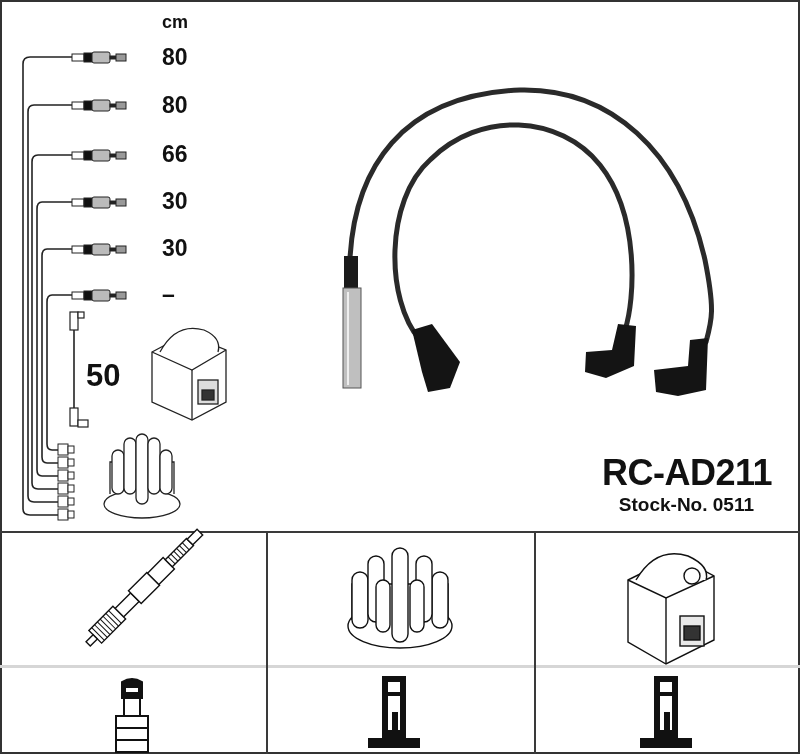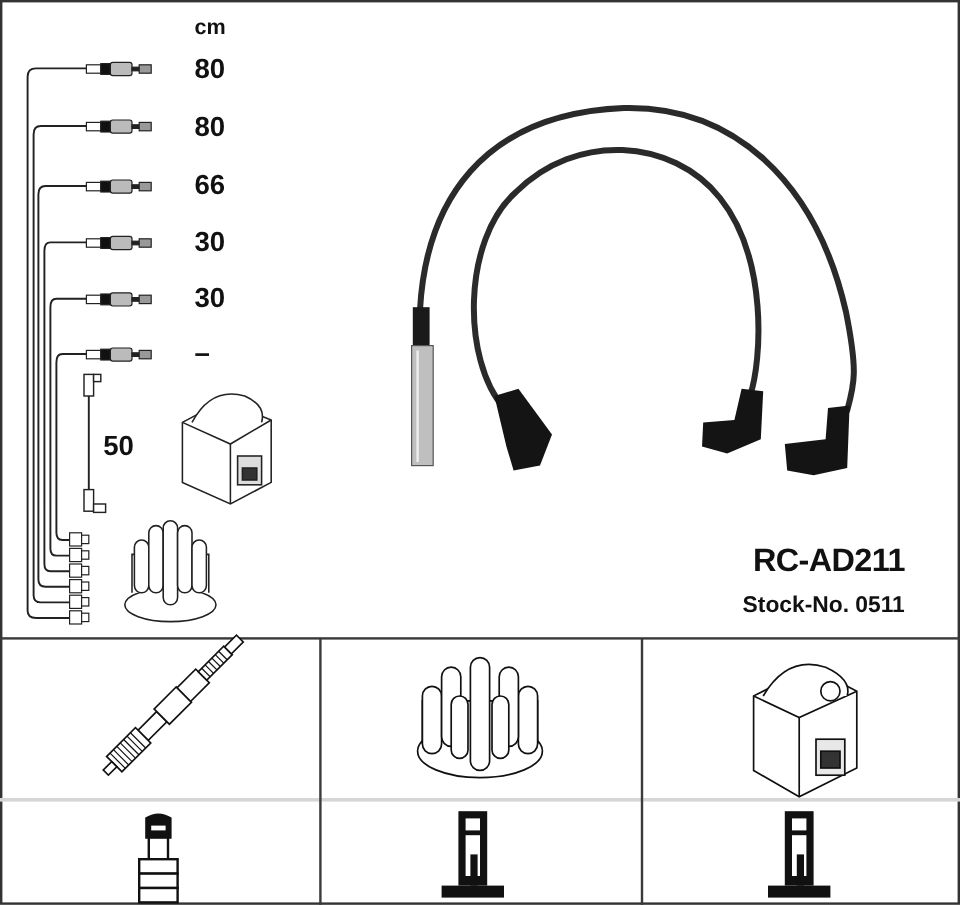--- a/index.html
+++ b/index.html
@@ -6,22 +6,22 @@
   body { width: 800px; height: 754px; position: relative; overflow: hidden; font-family: "Liberation Sans", sans-serif; }
   .frame { position: absolute; left: 0; top: 0; width: 800px; height: 754px; box-sizing: border-box; border: 2px solid #333; }
   .top-panel { position: absolute; left: 0; top: 0; width: 784px; height: 532px; }
   .hline { position: absolute; left: 0; width: 800px; height: 2px; background: #3a3a3a; }
   .hline.light { background: #d6d6d6; height: 3px; }
   .vline { position: absolute; top: 532px; width: 2px; height: 222px; background: #3a3a3a; }
   .svgabs { position: absolute; left: 0; top: 0; }
   .label { position: absolute; color: #111; font-weight: bold; }
   .cm-label { left: 162px; top: 12px; font-size: 18px; font-weight: bold; }
   .len { font-size: 23px; left: 162px; }
-  .len-50 { left: 86px; top: 358px; font-size: 23px; }
-  .part-no { right: 30px; top: 452px; font-size: 27px; font-weight: bold; letter-spacing: -0.5px; margin-left: 18px; }
+  .len-50 { left: 86px; top: 358px; font-size: 31px; }
+  .part-no { right: 12px; top: 452px; font-size: 36px; font-weight: bold; letter-spacing: -0.5px; margin-left: 18px; }
   .stock-no { right: 30px; top: 494px; font-size: 19px; font-weight: bold; margin-left: 12px; }
 </style>
 </head>
 <body>
 
 <div class="frame"></div>
 
 <div class="top-panel">
 
   <div class="label cm-label">cm</div>

